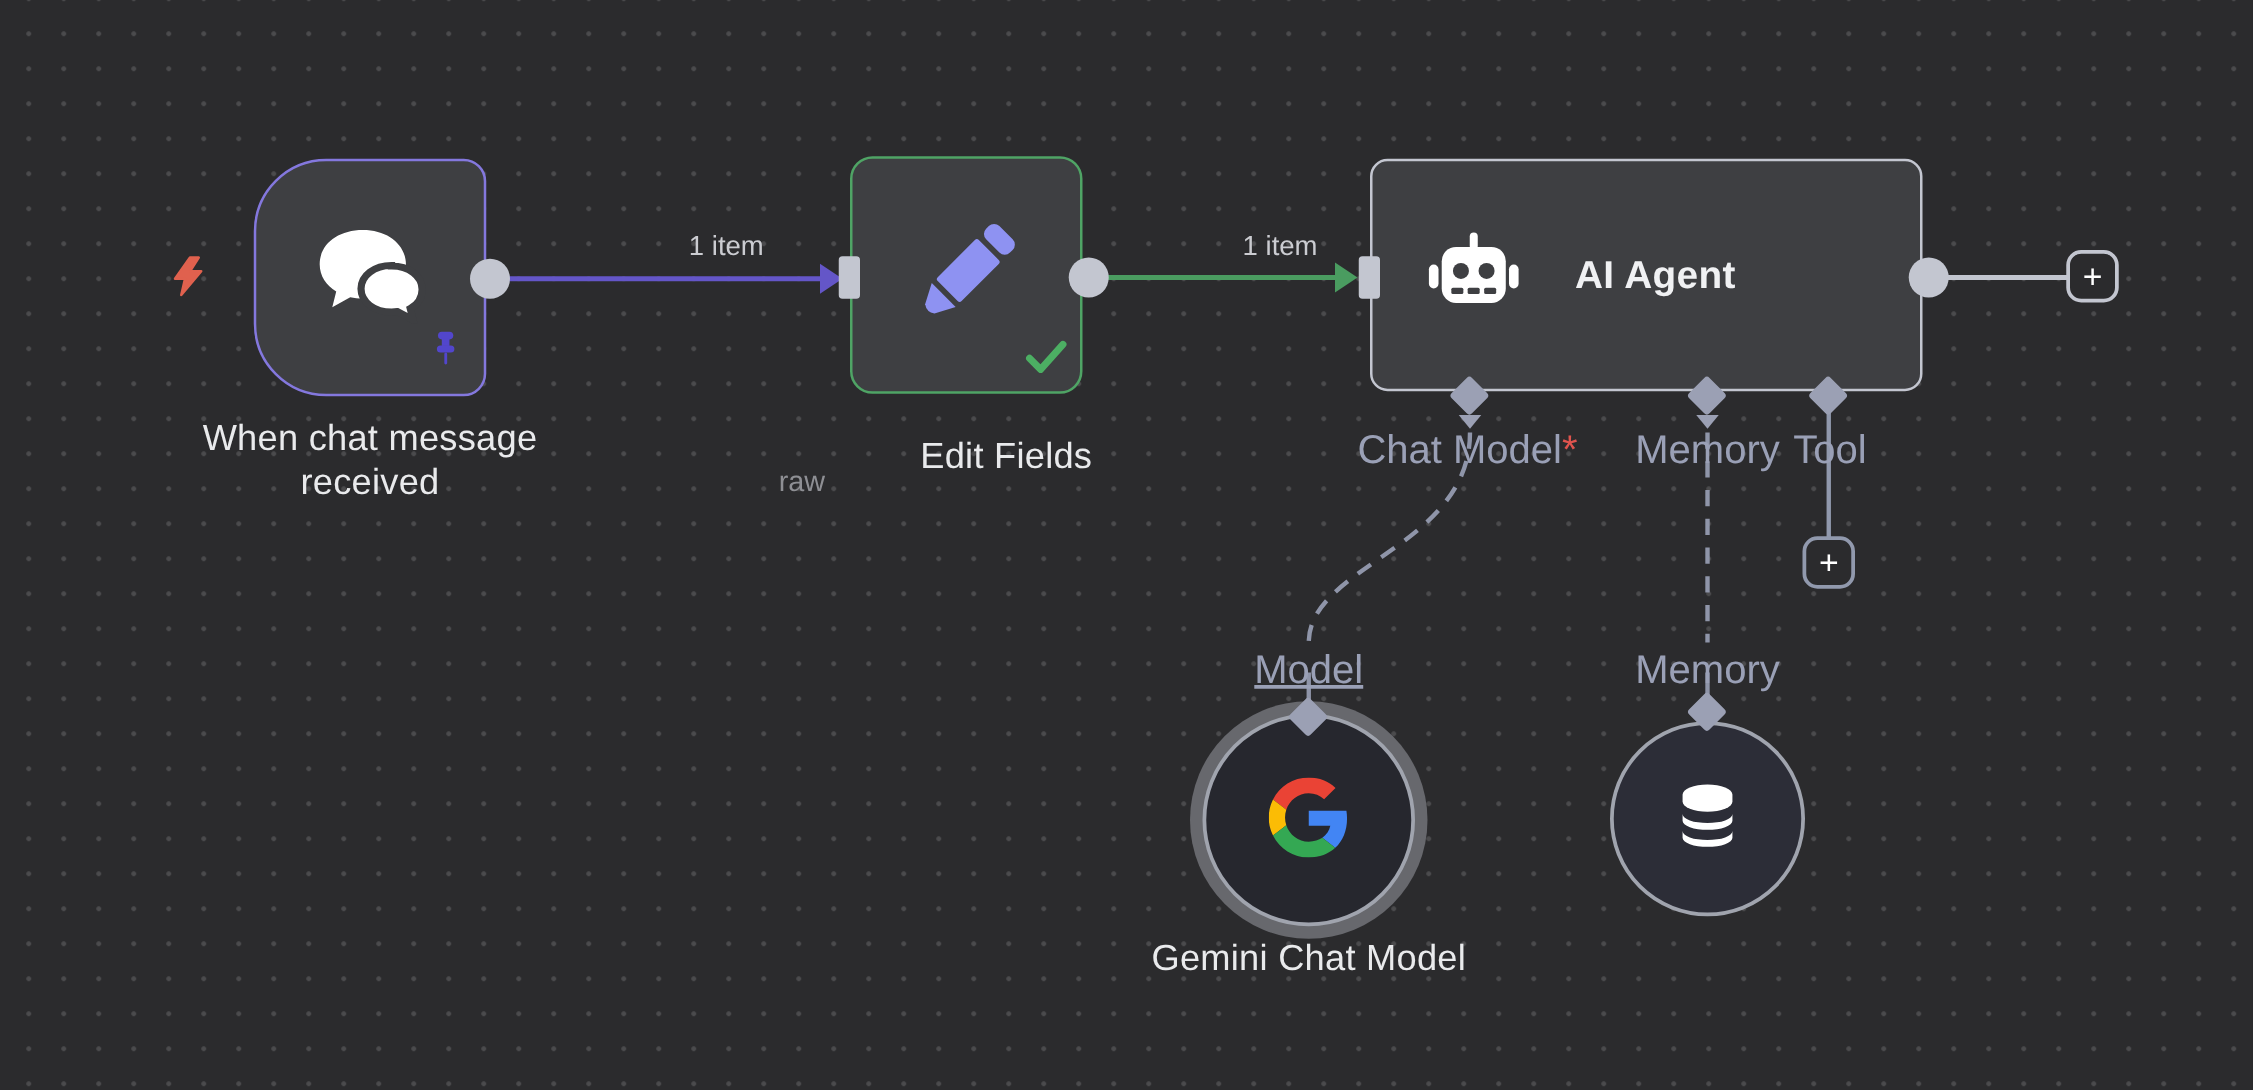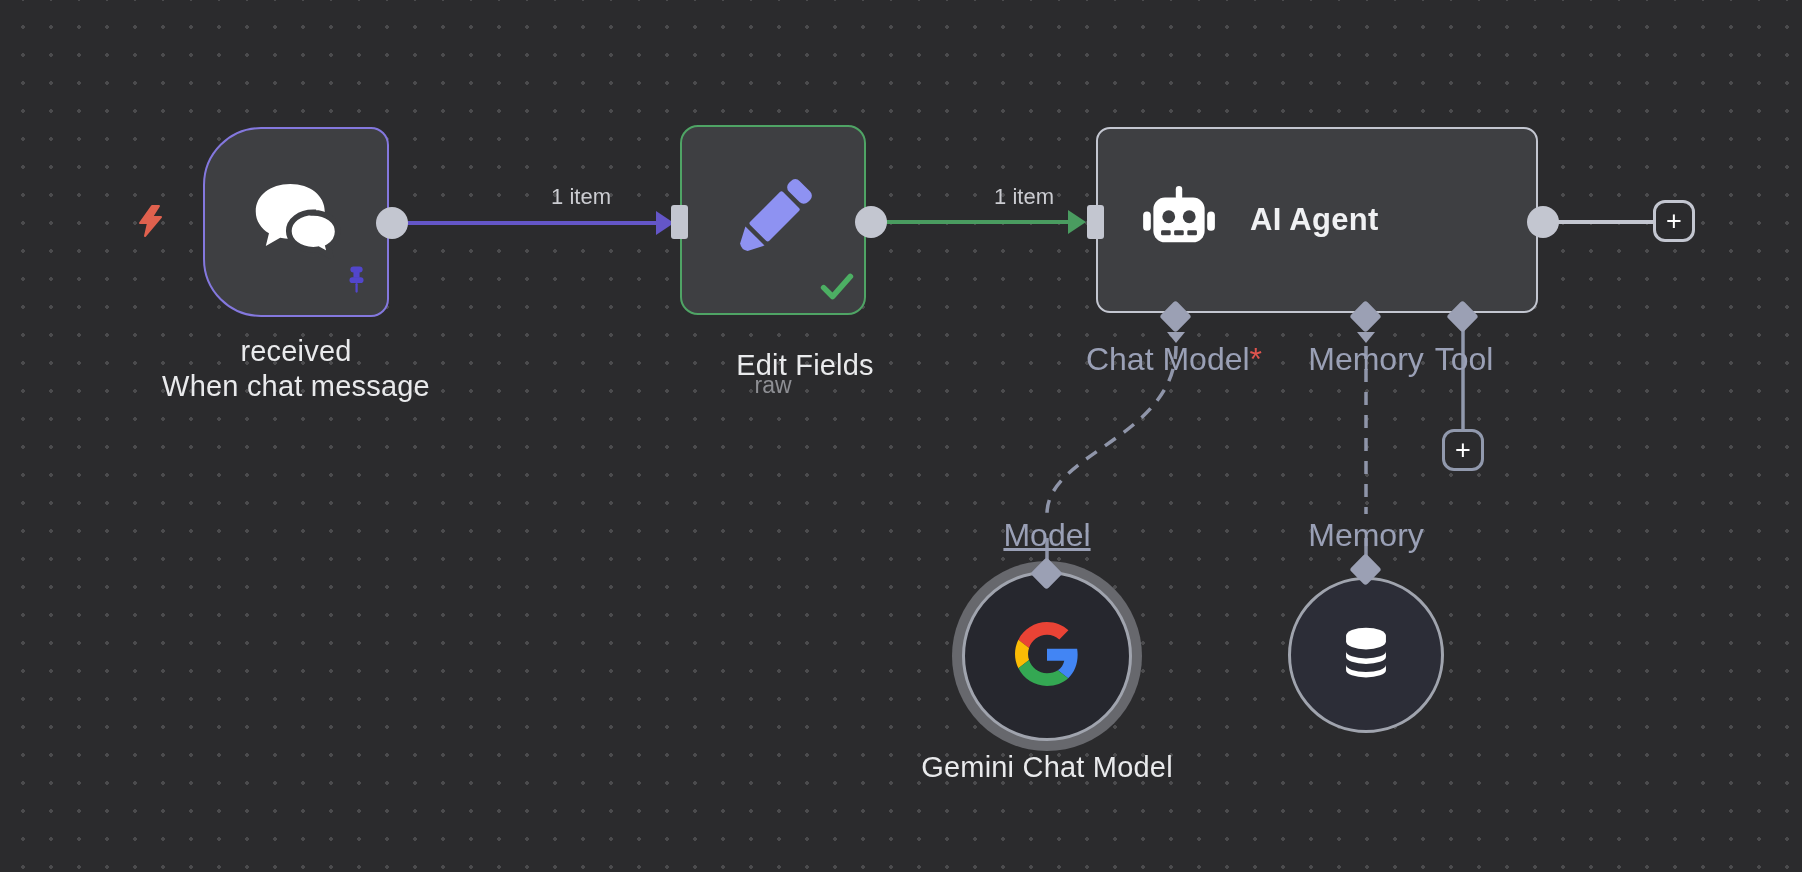--- a/index.html
+++ b/index.html
@@ -8,32 +8,32 @@
     background-color:#2b2b2d;
     background-image:radial-gradient(circle,#4b4b4d 1.7px,transparent 2px);
     background-size:28px 28px;background-position:9px 13px;
     font-family:"Liberation Sans",sans-serif;
     -webkit-font-smoothing:antialiased;
   }
   .edges{position:absolute;left:0;top:0;z-index:1;}
   .node{position:absolute;background:#3e3f42;box-sizing:border-box;z-index:2;display:flex;align-items:center;justify-content:center;}
   .node-trigger{left:203px;top:127px;width:186px;height:190px;border:2.5px solid #8478de;border-radius:58px 18px 18px 58px;}
   .node-edit{left:680px;top:125px;width:186px;height:190px;border:2.5px solid #4fa465;border-radius:18px;}
-  .node-agent{left:1096px;top:127px;width:442px;height:186px;border:2.5px solid #c3c6d0;border-radius:14px;justify-content:flex-start;gap:30px;padding-left:40px;}
+  .node-agent{left:1096px;top:127px;width:442px;height:186px;border:2.5px solid #c3c6d0;border-radius:14px;justify-content:flex-start;gap:40px;padding-left:40px;}
   .agent-title{color:#f0f1f3;font-size:31px;font-weight:700;letter-spacing:.3px;}
   .check-badge{position:absolute;right:10px;bottom:8px;}
   .pin-badge{position:absolute;right:20px;bottom:17px;}
 
   .conn-circle{position:absolute;width:32px;height:32px;border-radius:50%;background:#c3c6d0;z-index:4;}
   .in-rect{position:absolute;width:17px;height:34px;background:#c3c6d0;border-radius:3px;z-index:4;}
   .diamond{position:absolute;width:23px;height:23px;background:#9ba0b4;border-radius:3px;transform:rotate(45deg);z-index:4;}
   .tail{position:absolute;width:0;height:0;border-left:9px solid transparent;border-right:9px solid transparent;border-top:11px solid #9ba0b4;z-index:4;}
 
   .node-label{position:absolute;text-align:center;color:#e9eaec;font-size:29px;font-weight:500;z-index:3;letter-spacing:.2px;}
-  .sub-label{position:absolute;text-align:center;color:#8e8f94;font-size:23px;z-index:3;}
+  .sub-label{position:absolute;color:#8e8f94;font-size:23px;z-index:3;}
   .edge-label{position:absolute;text-align:right;color:#cbccd1;font-size:22px;z-index:3;}
   .port-label{position:absolute;text-align:center;color:#9aa0b6;font-size:32px;z-index:3;}
   .asterisk{color:#e0544e;}
 
   .plus-btn{position:absolute;width:42px;height:42px;box-sizing:border-box;border-radius:12px;
     display:flex;align-items:center;justify-content:center;color:#fff;font-size:27px;font-weight:400;
     background:#2b2b2d;z-index:4;cursor:pointer;}
   .plus-next{left:1653px;top:200px;border:3px solid #c3c6d0;}
   .plus-tool{left:1442px;top:429px;border:3px solid #9199ad;}
 
@@ -84,22 +84,22 @@
       <svg width="21" height="29" viewBox="0 0 24 32">
         <rect x="5" y="1" width="14" height="7" rx="3.5" fill="#5246cc"></rect>
         <rect x="8.5" y="7" width="7" height="7" fill="#5246cc"></rect>
         <rect x="4" y="13.5" width="16" height="6.5" rx="3.2" fill="#5246cc"></rect>
         <rect x="10.8" y="20" width="2.6" height="11" rx="1.3" fill="#5246cc"></rect>
       </svg>
     </span>
   </div>
   <div class="conn-circle" style="left:376px;top:207px;"></div>
   <div class="node-label" style="left:96px;top:334px;width:400px;line-height:35px;">
+    <div>When chat message</div>
     <div>received</div>
-    <div>When chat message</div>
   </div>
 
   <div class="edge-label" style="left:461px;top:184px;width:150px;">1 item</div>
 
   <div class="node node-edit">
     <span>
       <svg width="96" height="96" viewBox="0 0 64 64">
         <g transform="rotate(45 32 32)">
           <rect x="23" y="2" width="18" height="10" rx="4" fill="#8e92f2"></rect>
           <rect x="23" y="15" width="18" height="31" rx="1.5" fill="#8e92f2"></rect>

